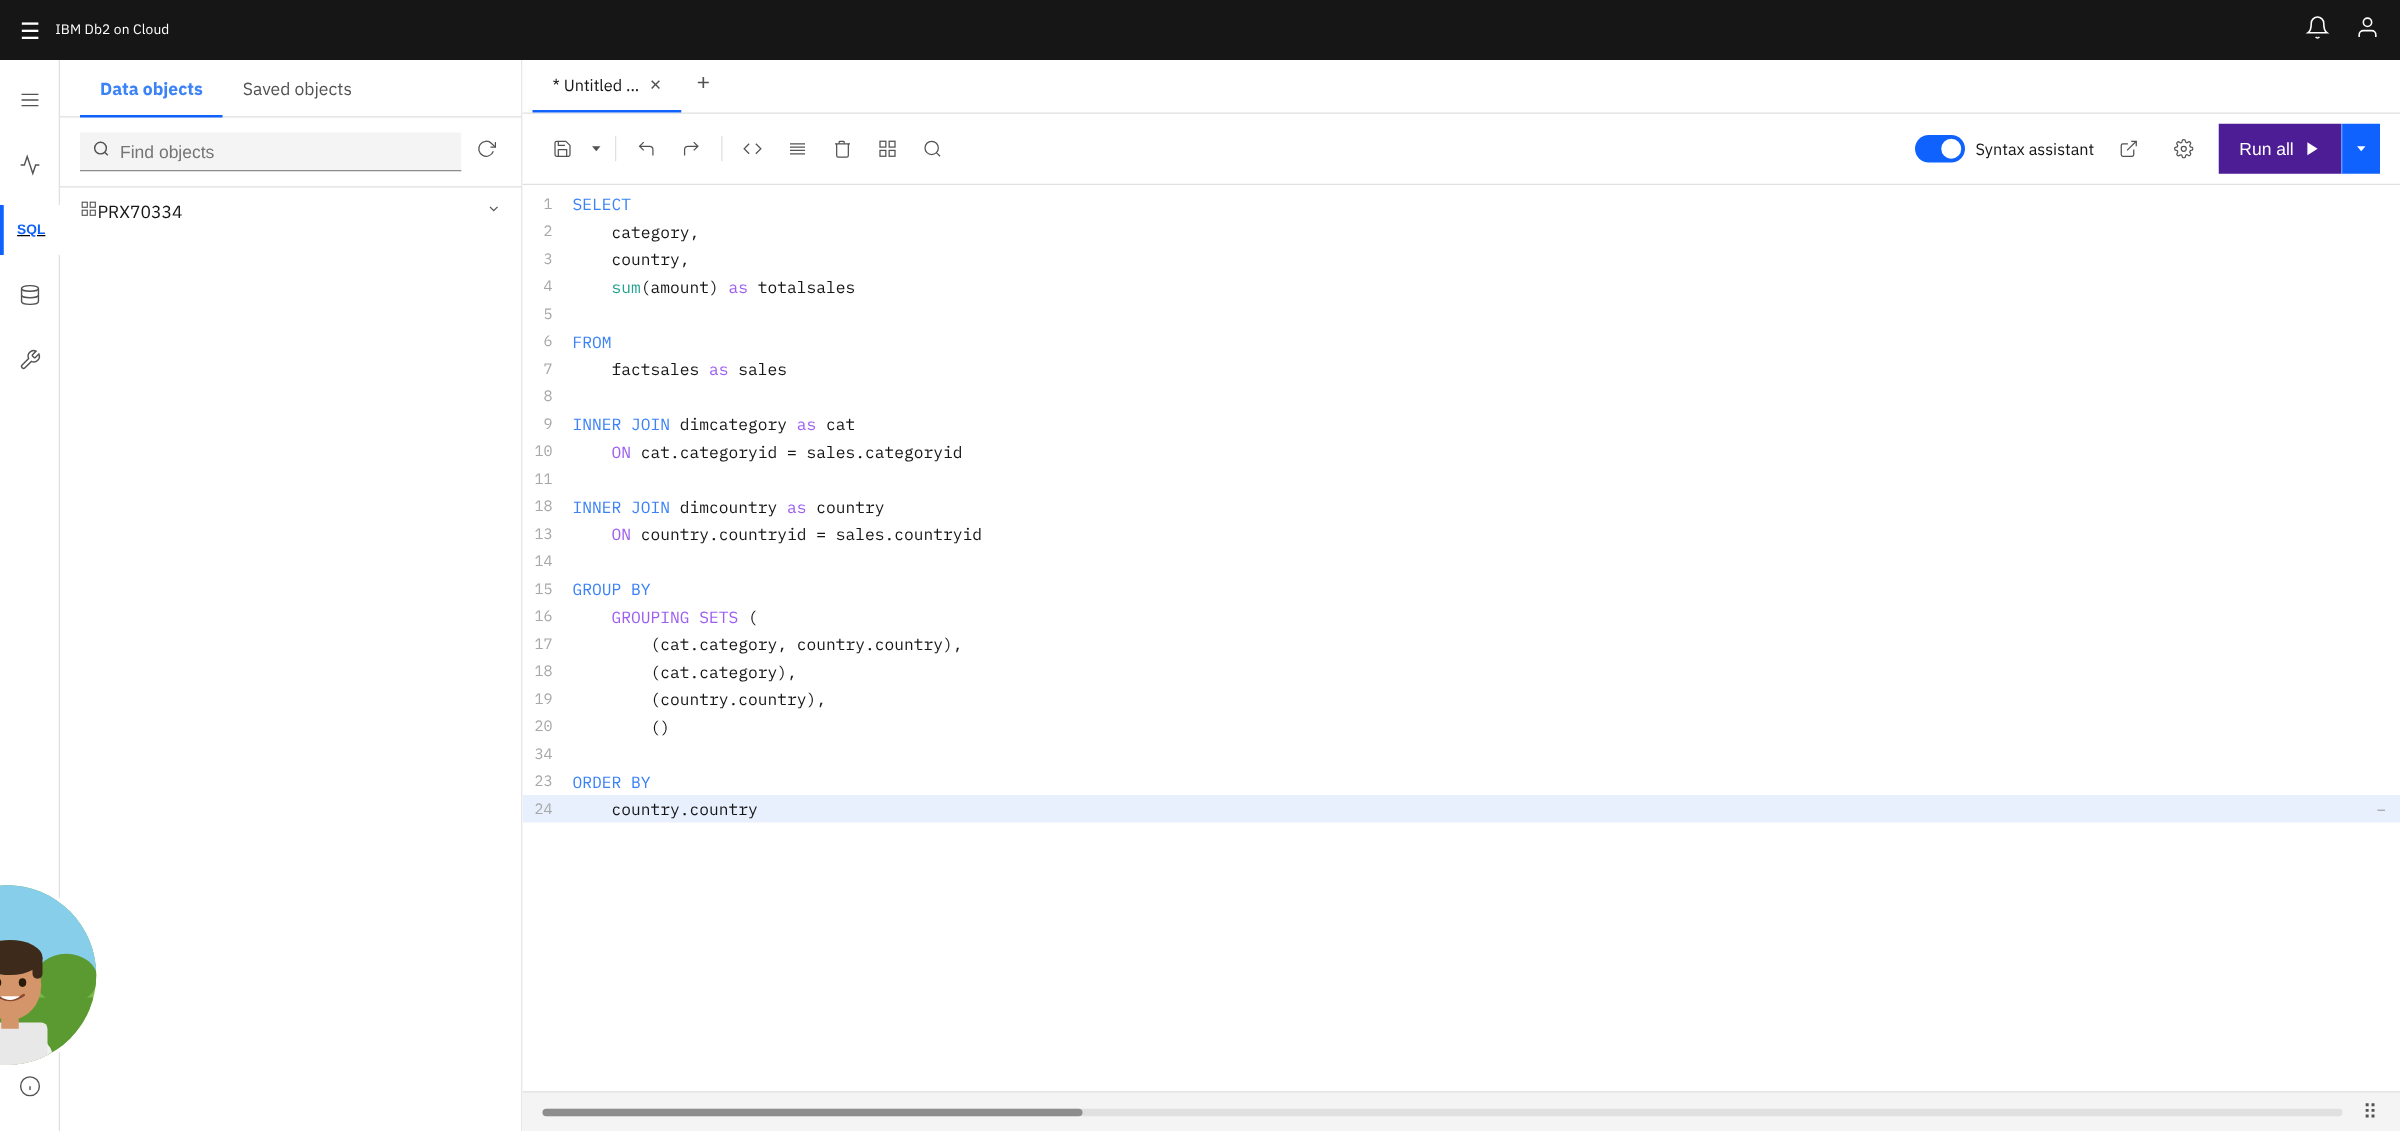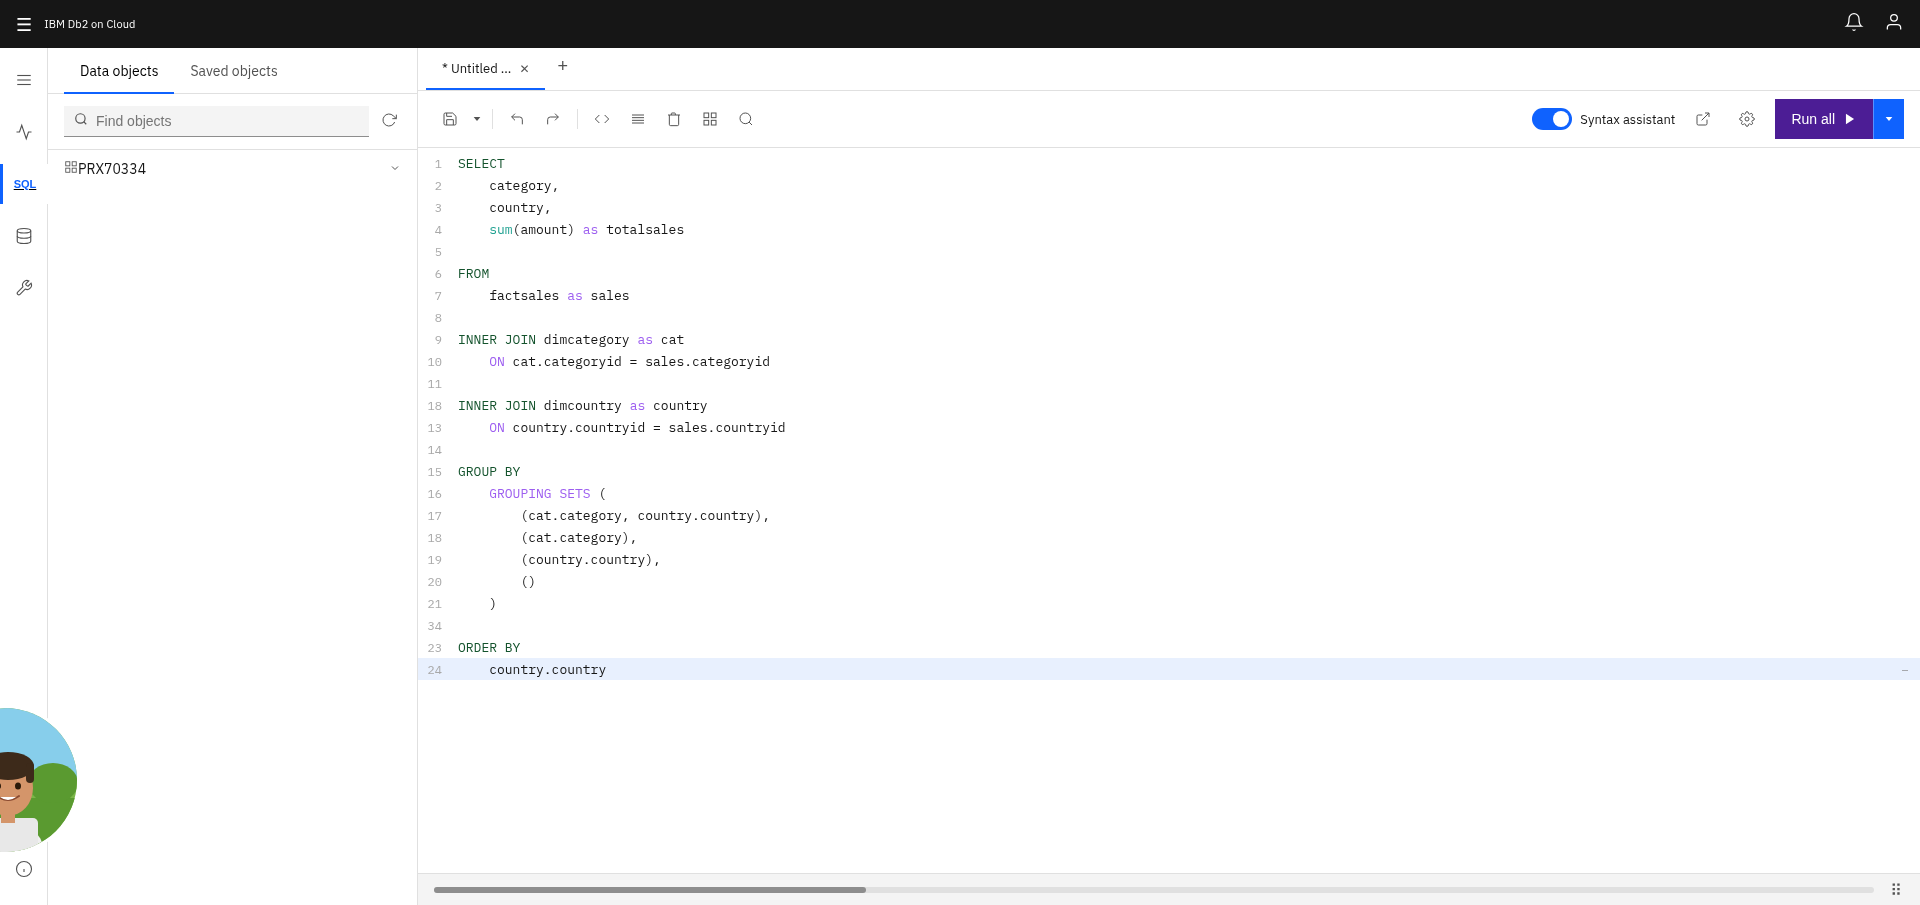--- a/index.html
+++ b/index.html
@@ -81,23 +81,23 @@
     }
     .panel-tab {
       padding: 14px 16px 12px;
       font-size: 14px;
       color: #525252;
       cursor: pointer;
       border-bottom: 2px solid transparent;
       margin-bottom: -1px;
     }
     .panel-tab.active {
-      color: #000000;
+      color: #3b82f6;
       border-bottom: 2px solid #0f62fe;
-      font-weight: 400;
+      font-weight: 700;
     }
     .panel-search-bar {
       display: flex;
       align-items: center;
       padding: 12px 16px;
       gap: 8px;
       border-bottom: 1px solid #e0e0e0;
     }
     .search-input-wrap {
       flex: 1;
@@ -269,21 +269,21 @@
       width: 36px;
       text-align: right;
       color: #a8a8a8;
       font-size: 12px;
       user-select: none;
       padding-right: 16px;
       flex-shrink: 0;
     }
     .line-code { color: #161616; white-space: pre; }
     
-    .kw { color: #14532d; }        
+    .kw { color: #3b82f6; }        
     .kw2 { color: #9d5ef0; }       
     .fn { color: #20a191; }
 
     
     .bottom-bar {
       height: 32px;
       display: flex;
       align-items: center;
       justify-content: center;
       border-top: 1px solid #e0e0e0;
@@ -651,24 +651,20 @@
         </div>
         <div class="code-line">
           <span class="line-num">19</span>
           <span class="line-code">        (country.country),</span>
         </div>
         <div class="code-line">
           <span class="line-num">20</span>
           <span class="line-code">        ()</span>
         </div>
         <div class="code-line">
-          <span class="line-num">21</span>
-          <span class="line-code">    )</span>
-        </div>
-        <div class="code-line">
           <span class="line-num">34</span>
           <span class="line-code">&nbsp;</span>
         </div>
         <div class="code-line">
           <span class="line-num">23</span>
           <span class="line-code"><span class="kw">ORDER BY</span></span>
         </div>
         <div class="code-line highlighted">
           <span class="line-num">24</span>
           <span class="line-code">    country.country</span>

